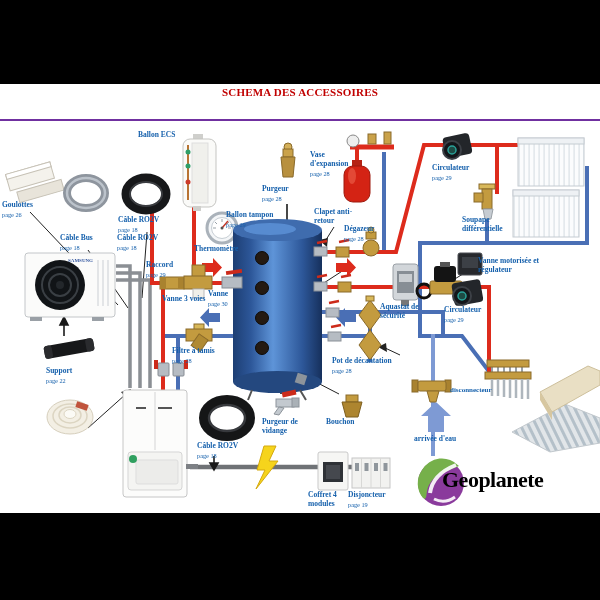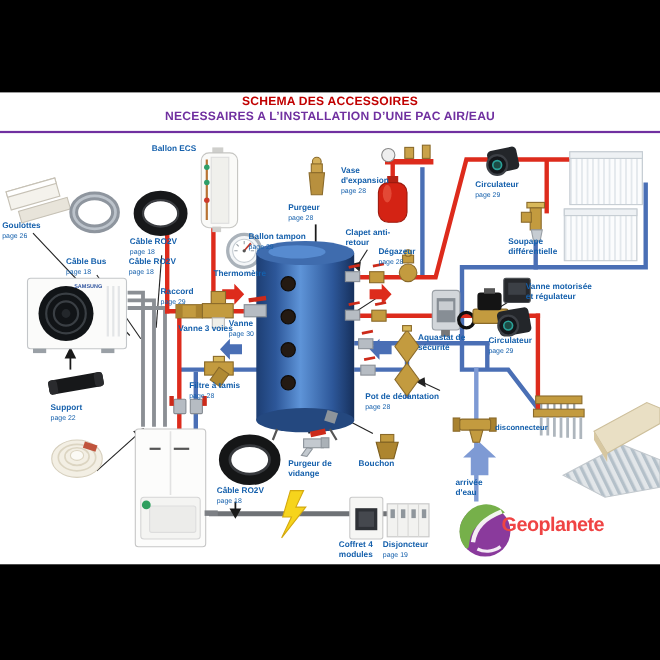--- a/index.html
+++ b/index.html
@@ -1,42 +1,41 @@
 <!DOCTYPE html>
 <html><head>
 <meta charset="utf-8">
 <style>
   html,body{margin:0;padding:0;background:#000;}
   #stage{position:relative;width:600px;height:600px;background:#fff;overflow:hidden;
-         font-family:Liberation Sans, sans-serif;}
+         font-family:Liberation Serif, serif;}
   .band{position:absolute;left:0;width:600px;background:#000;z-index:5;}
   #band-top{top:0;height:84px;}
   #band-bottom{top:513px;height:87px;}
   .title{position:absolute;left:0;width:600px;text-align:center;font-weight:700;
          font-size:11px;z-index:6;letter-spacing:.2px;}
   #title1{top:86px;color:#c00000;}
   #title2{top:100px;color:#7030a0;}
   #rule{position:absolute;left:0;top:119px;width:600px;height:2px;background:#7030a0;z-index:6;}
   .lbl{position:absolute;text-align:left;color:#1560ac;font-weight:700;font-size:7.5px;
        line-height:1.18;z-index:4;}
   .lbl .nm{display:block;}
   .lbl .pg{display:block;font-size:6.3px;font-weight:400;margin-top:1px;}
   .lbl-sm{font-size:7px;}
-  #brand-text{position:absolute;left:456px;top:467px;font-size:18px;font-weight:700;
-              color:#ef4444;z-index:6;letter-spacing:-.5px;}
+  #brand-text{position:absolute;left:442px;top:467px;font-size:22px;font-weight:700;
+              color:#000000;z-index:6;letter-spacing:-.5px;}
   svg.canvas{position:absolute;left:0;top:0;z-index:2;}
 </style>
 </head>
 <body>
 
 <div id="stage">
   <div id="band-top" class="band"></div>
   <div id="band-bottom" class="band"></div>
   <div id="title1" class="title">SCHEMA DES ACCESSOIRES</div>
-  <div id="title2" class="title">NECESSAIRES A L’INSTALLATION D’UNE PAC AIR/EAU</div>
   <div id="rule"></div>
 
   <svg class="canvas" width="600" height="600" viewBox="0 0 600 600">
     <defs>
       <linearGradient id="tankG" x1="0" y1="0" x2="1" y2="0">
         <stop offset="0" stop-color="#1d3e73"></stop>
           <stop offset=".2" stop-color="#2d5799"></stop>
         <stop offset=".45" stop-color="#5e94d8"></stop>
           <stop offset=".78" stop-color="#2d5799"></stop>
         <stop offset="1" stop-color="#16305c"></stop>

